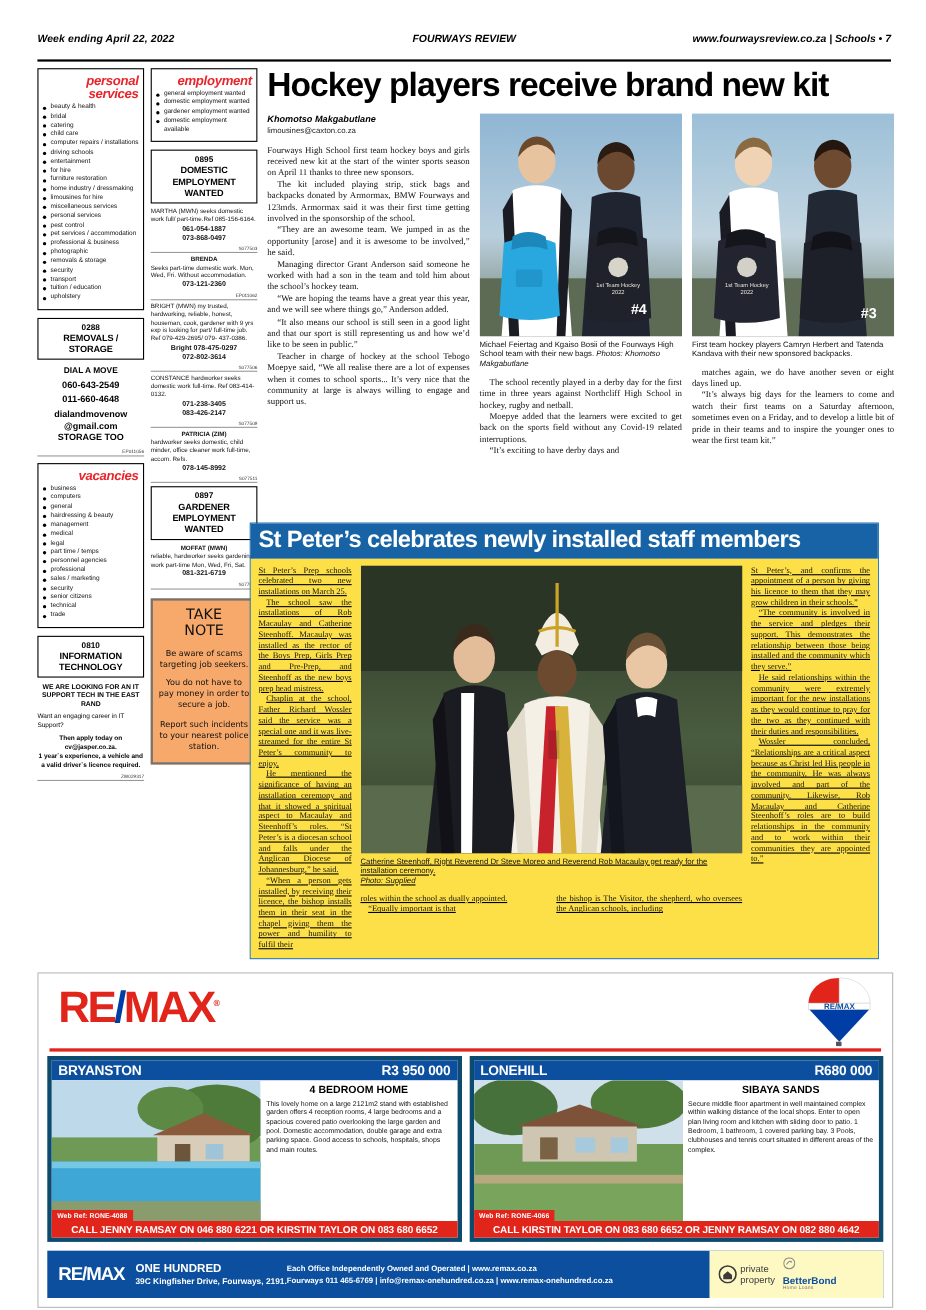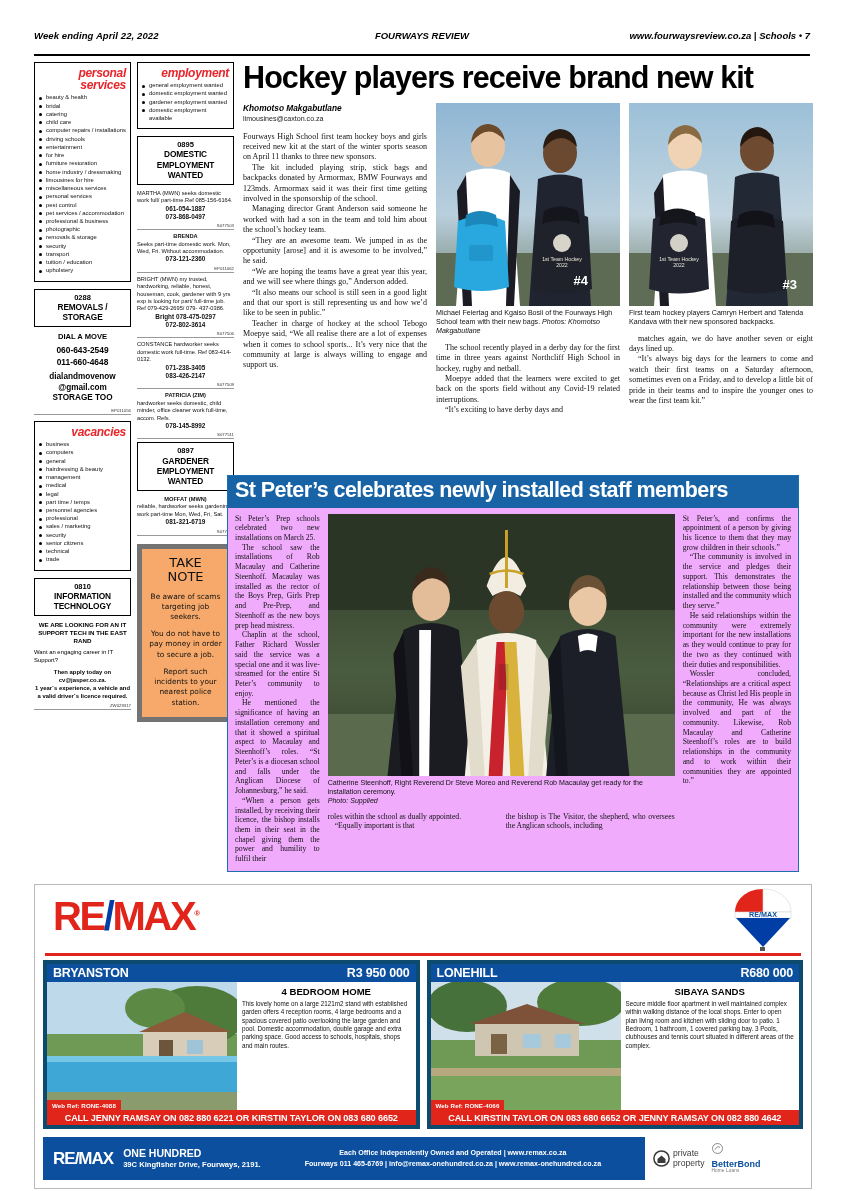--- a/index.html
+++ b/index.html
@@ -37,21 +37,21 @@
   .dial{text-align:center;margin-bottom:4px;}
   .dial .t1{font-size:7.6px;font-weight:bold;margin:3px 0 4px;}
   .dial .t2{font-size:8.4px;font-weight:bold;line-height:1.35;}
   .dial .t3{font-size:8.2px;font-weight:bold;line-height:1.3;margin-top:4px;}
 
   .it-ad{text-align:center;font-size:5.9px;line-height:1.33;}
   .it-ad .hd{font-weight:bold;font-size:6.2px;line-height:1.3;margin-bottom:4px;}
   .it-ad .bd{text-align:left;margin-bottom:4px;}
   .it-ad .bold{font-weight:bold;}
 
-  .note-box{background:#f6a96a;border:5px solid #737373;text-align:center;padding:7px 5px 9px;}
+  .note-box{background:#f6a96a;border:2px solid #737373;text-align:center;padding:7px 5px 9px;}
   .note-box .nt{font-size:13px;line-height:1.12;color:#111;margin-bottom:7px;font-family:"DejaVu Sans",sans-serif;}
   .note-box p{font-size:7.4px;line-height:1.38;margin:0 0 7px 0;color:#111;font-family:"DejaVu Sans",sans-serif;}
   .note-box p:last-child{margin-bottom:0;}
 
   
   .main{position:absolute;left:243px;top:62px;width:570px;}
   .headline{font-size:30.5px;font-weight:bold;line-height:1.0;letter-spacing:-.9px;color:#000;
     font-family:"Liberation Sans",sans-serif;margin:0 0 10px 0;}
   .byline{font-size:8.3px;font-weight:bold;font-style:italic;margin-bottom:2px;}
   .bymail{font-size:7.1px;color:#222;margin-bottom:9px;}
@@ -64,21 +64,21 @@
 
   .photo{position:relative;overflow:hidden;}
   .cap{font-size:7.1px;line-height:1.28;margin-top:3px;color:#111;}
   .cap i{font-style:italic;}
 
   
   .sp{position:absolute;left:227px;top:475px;width:570px;border:1.2px solid #1c6fb0;}
   .sp-band{background:#1763a6;padding:4px 7px 6px;}
   .sp-band h2{margin:0;color:#fff;font-size:21.5px;font-weight:bold;letter-spacing:-.6px;line-height:1;
     font-family:"Liberation Sans",sans-serif;}
-  .sp-inner{padding:6px 7px 7px;display:flex;gap:8px;background:#f0abfc;}
+  .sp-inner{padding:6px 7px 7px;display:flex;gap:8px;background:#fde047;text-decoration:underline;}
   .sp-c{width:86px;}
   .sp-mid{width:350px;}
   .sp-body{font-family:"Liberation Serif",serif;font-size:7.7px;line-height:1.265;color:#111;text-align:justify;}
   .sp-body p{margin:0;text-indent:7px;}
   .sp-body p.first{text-indent:0;}
   .sp-two{display:flex;gap:9px;margin-top:6px;justify-content:center;}
   .sp-two .sp-c2{width:169px;}
 
   
   .remax{position:absolute;left:34px;top:884px;width:776px;border:1px solid #b9b9b9;background:#fff;}
@@ -101,22 +101,22 @@
   .webref{position:absolute;left:0;bottom:0;background:#e1251b;color:#fff;font-size:6.2px;font-weight:bold;
     padding:1.5px 5px;letter-spacing:.1px;}
   .lst-call{background:#e1251b;color:#fff;text-align:center;font-size:9.1px;font-weight:bold;padding:2.5px 0;letter-spacing:-.1px;}
 
   .rx-foot{background:#0b4f9e;margin:2px 8px 8px;height:43px;position:relative;display:flex;align-items:center;}
   .rx-foot .fl{color:#fff;font-size:17px;font-weight:bold;letter-spacing:-1px;padding-left:10px;}
   .rx-foot .fl .sl{color:#fff;}
   .rx-foot .fn{color:#fff;padding-left:10px;line-height:1.25;}
   .rx-foot .fn .n1{font-size:10.5px;font-weight:bold;}
   .rx-foot .fn .n2{font-size:7.6px;font-weight:bold;}
-  .rx-foot .fc{color:#fff;text-align:center;flex:1;font-size:7.1px;font-weight:bold;line-height:1.5;}
-  .rx-foot .fwhite{background:#ffffff;height:43px;width:150px;display:flex;align-items:center;gap:7px;padding-left:8px;}
+  .rx-foot .fc{color:#fff;text-align:left;flex:1;font-size:7.1px;font-weight:bold;line-height:1.5;}
+  .rx-foot .fwhite{background:#fef9c3;height:43px;width:150px;display:flex;align-items:center;gap:7px;padding-left:8px;}
   .pp{display:flex;align-items:center;gap:3px;}
   .pp-t{font-size:8.6px;line-height:1.05;color:#3b3b3b;}
   .bb{line-height:1.05;}
   .bb-t{font-size:9px;font-weight:bold;color:#0b4f9e;}
   .bb-s{font-size:4.6px;color:#777;letter-spacing:.2px;}
 
   .imgph{width:100%;height:100%;display:block;}
 </style>
 </head>
 <body>
@@ -302,22 +302,22 @@
     <h1 class="headline">Hockey players receive brand new kit</h1>
 
     <div class="story-cols">
 
       <div class="col">
         <div class="byline">Khomotso Makgabutlane</div>
         <div class="bymail">limousines@caxton.co.za</div>
         <div class="body">
           <p class="first">Fourways High School first team hockey boys and girls received new kit at the start of the winter sports season on April 11 thanks to three new sponsors.</p>
           <p>The kit included playing strip, stick bags and backpacks donated by Armormax, BMW Fourways and 123mds. Armormax said it was their first time getting involved in the sponsorship of the school.</p>
+          <p>“They are an awesome team. We jumped in as the opportunity [arose] and it is awesome to be involved,” he said.</p>
           <p>Managing director Grant Anderson said someone he worked with had a son in the team and told him about the school’s hockey team.</p>
-          <p>“They are an awesome team. We jumped in as the opportunity [arose] and it is awesome to be involved,” he said.</p>
           <p>“We are hoping the teams have a great year this year, and we will see where things go,” Anderson added.</p>
           <p>“It also means our school is still seen in a good light and that our sport is still representing us and how we’d like to be seen in public.”</p>
           <p>Teacher in charge of hockey at the school Tebogo Moepye said, “We all realise there are a lot of expenses when it comes to school sports... It’s very nice that the community at large is always willing to engage and support us.</p>
         </div>
       </div>
 
       <div class="col">
         <div class="photo" style="height:203px">
           <svg class="imgph" viewBox="0 0 184 203" preserveAspectRatio="none">
             <defs>
@@ -522,21 +522,21 @@
               <rect x="0" y="74" width="190" height="6" fill="#76c6e6"></rect>
               <rect x="0" y="110" width="190" height="18" fill="#8a9c6e"></rect>
             </svg>
             <div class="webref">Web Ref: RONE-4088</div>
           </div>
           <div class="lst-txt">
             <div class="lst-title">4 BEDROOM HOME</div>
             <div class="lst-desc">This lovely home on a large 2121m2 stand with established garden offers 4 reception rooms, 4 large bedrooms and a spacious covered patio overlooking the large garden and pool. Domestic accommodation, double garage and extra parking space. Good access to schools, hospitals, shops and main routes.</div>
           </div>
         </div>
-        <div class="lst-call">CALL JENNY RAMSAY ON 082 880 6221 OR KIRSTIN TAYLOR ON 083 680 6652</div>
+        <div class="lst-call">CALL JENNY RAMSAY ON 046 880 6221 OR KIRSTIN TAYLOR ON 083 680 6652</div>
       </div>
 
       <div class="listing">
         <div class="lst-head">
           <span>LONEHILL</span>
           <span>R680 000</span>
         </div>
         <div class="lst-body">
           <div class="lst-photo">
             <svg class="imgph" viewBox="0 0 190 128" preserveAspectRatio="none">

